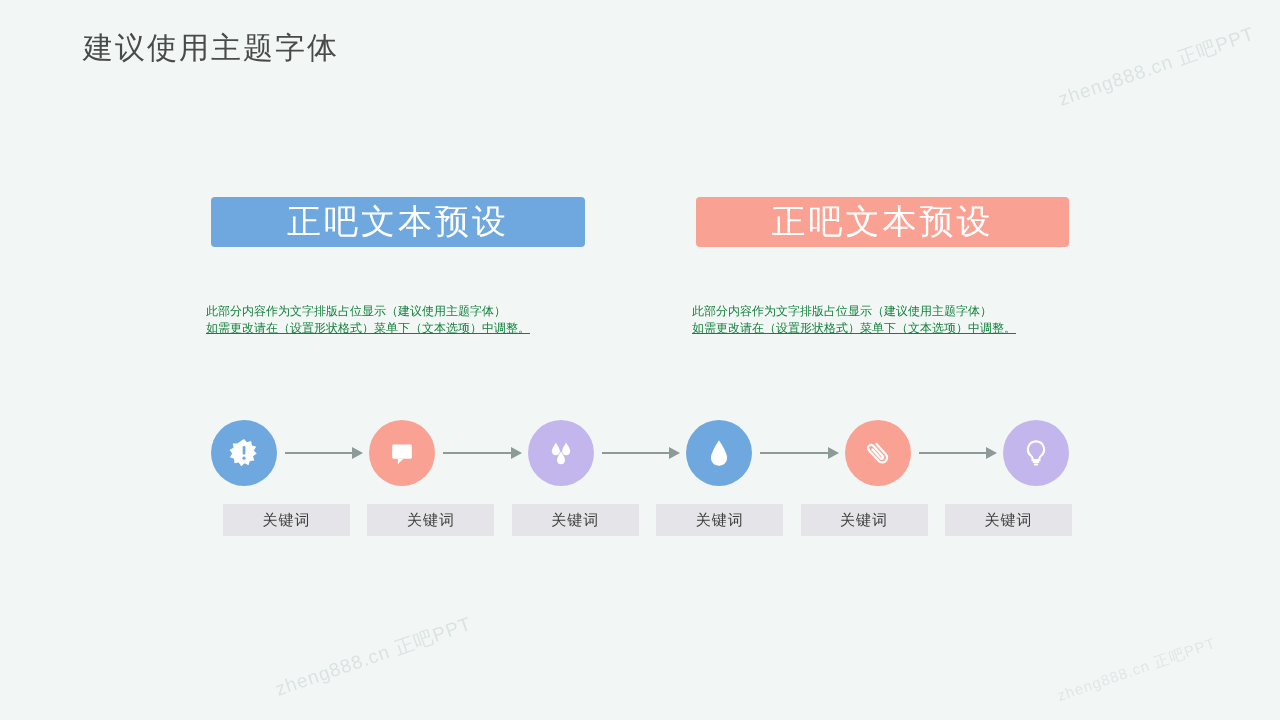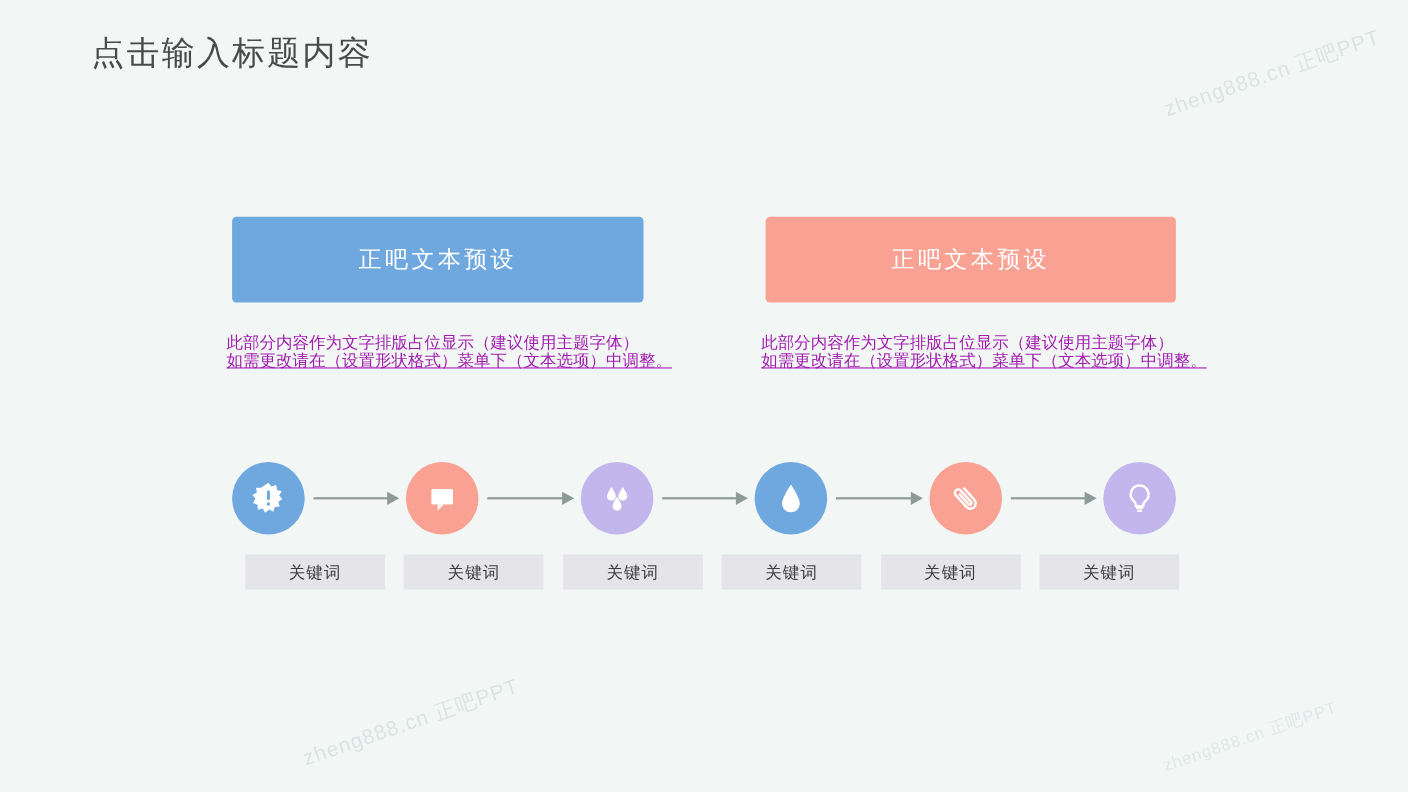--- a/index.html
+++ b/index.html
@@ -29,33 +29,33 @@
 
   
   .title {
     position:absolute; left:83px; top:28px;
     font-size:30px; color:#4a4a4a; letter-spacing:2px;
     font-weight:400;
   }
 
   
   .banner {
-    position:absolute; top:197px; height:78px;
+    position:absolute; top:197px; height:50px;
     border-radius:4px;
     display:flex; align-items:center; justify-content:center;
     font-family:"Liberation Serif","DejaVu Serif", serif;
-    font-size:21px; color:#ffffff; letter-spacing:3px;
+    font-size:34px; color:#ffffff; letter-spacing:3px;
   }
   .banner-blue { left:211px; width:374px; background:#6ea8de; }
   .banner-pink { left:696px; width:373px; background:#f9a193; }
 
   
   .caption {
     position:absolute; top:303px;
-    font-size:15px; color:#a21caf; line-height:17px;
+    font-size:12px; color:#15803d; line-height:17px;
     white-space:nowrap;
   }
   .caption-left  { left:206px; text-align:left; }
   .caption-right { left:692px; text-align:left; }
   .caption .l2 { display:block;text-decoration:underline; }
 
   
   .process {
     position:absolute; left:211px; top:420px;
     width:858px; height:66px;
@@ -96,21 +96,21 @@
     font-size:15px; color:#3c3c3c; letter-spacing:1px;
   }
 
   svg.ico { display:block; }
 </style>
 </head>
 <body>
 
 <div class="slide">
 
-  <div class="title">点击输入标题内容</div>
+  <div class="title">建议使用主题字体</div>
 
   <div class="wm wm-1">zheng888.cn 正吧PPT</div>
   <div class="wm wm-2">zheng888.cn 正吧PPT</div>
   <div class="wm wm-3">zheng888.cn 正吧PPT</div>
 
   <div class="banner banner-blue">正吧文本预设</div>
   <div class="banner banner-pink">正吧文本预设</div>
 
   <div class="caption caption-left">
     <span class="l1">此部分内容作为文字排版占位显示（建议使用主题字体）</span>

